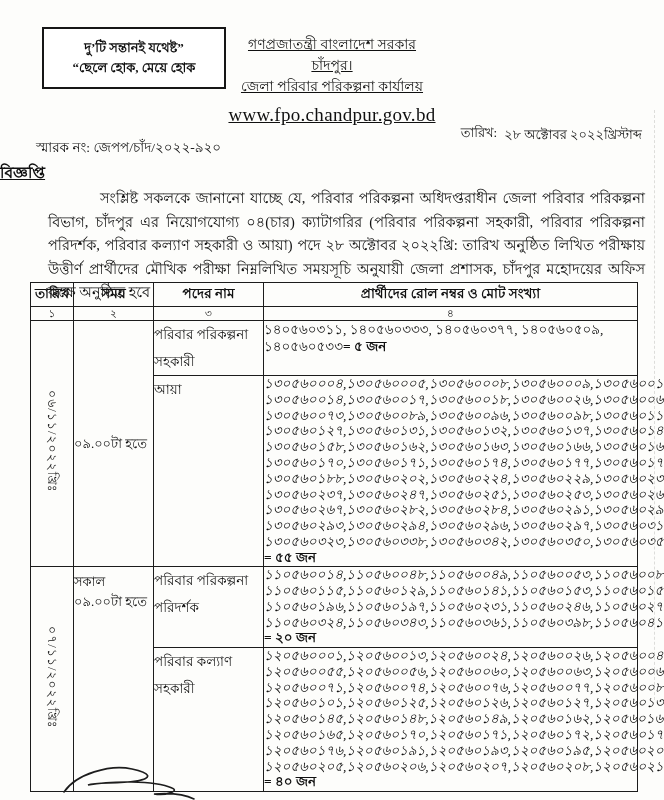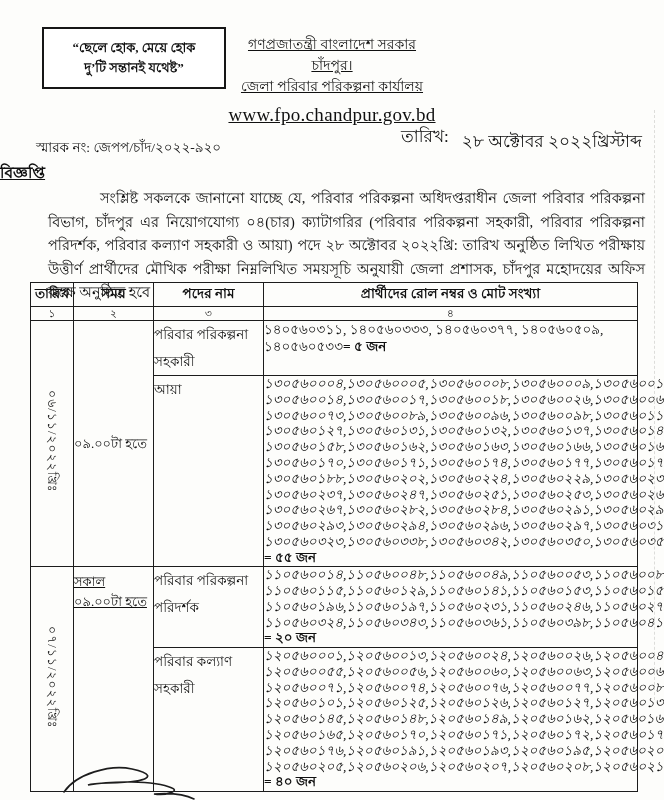--- a/index.html
+++ b/index.html
@@ -22,21 +22,21 @@
     position:absolute;left:120px;right:120px;top:34px;
     text-align:center;font-size:14px;line-height:21px;text-decoration:underline;
   }
   .org-header .website{
     display:inline-block;margin-top:7px;
     font-size:19px;text-decoration:underline;letter-spacing:.3px;
   }
   .memo-row{position:absolute;left:36px;top:137px;font-size:13.5px;}
   .date-block{
     position:absolute;right:22px;top:123px;
-    display:flex;align-items:flex-end;gap:13px;font-size:17px;
+    display:flex;align-items:center;gap:7px;font-size:13px;
   }
   .date-stack{text-align:center;line-height:19px;}
   .date-stack .top{padding:0 8px 1px 8px;border-bottom:1.5px solid #111;}
   .date-stack .bottom{padding-top:1px;}
   .notice-title{
     position:absolute;left:0;right:0;top:161px;text-align:left;
     font-weight:bold;font-size:15.5px;text-decoration:underline;
   }
   .body-para{
     position:absolute;left:36px;width:597px;top:187px;
@@ -51,21 +51,21 @@
   .main-table{border:1.5px solid #1c1c1c;}
   .c1{width:43px;} .c2{width:80px;} .c3{width:110px;} .c4{width:auto;}
   .head-row th{font-weight:bold;height:20px;text-align:center;font-size:13.5px;}
   .num-row td{font-size:10.5px;line-height:11px;height:13px;text-align:center;}
   .date-cell{vertical-align:middle;text-align:center;}
   .vdate{
     writing-mode:vertical-rl;display:inline-block;
     font-size:12.5px;letter-spacing:1px;white-space:nowrap;
   }
   .time-cell{vertical-align:middle;text-align:left;line-height:20px;font-size:13px;padding:0 3px;}
-  .time-cell.vtop{vertical-align:top;padding-top:5px;text-decoration:underline;}
+  .time-cell.vtop{vertical-align:top;padding-top:5px;}
   .pos-cell{
     vertical-align:top;text-align:left;
     font-size:13.5px;line-height:27px;padding:3px 13px 0 13px;
   }
   .rolls-cell{vertical-align:top;padding:2px 12px 3px 15px;}
   .roll-line{display:flex;justify-content:space-between;line-height:15.8px;white-space:nowrap;font-style:italic;}
   .roll-single{line-height:17px;}
   .total-line{font-weight:bold;line-height:16.5px;}
   .total-inline{font-weight:bold;}
   tbody tr.first-sub{height:52px;}
@@ -73,22 +73,22 @@
   .signature{position:absolute;left:58px;top:760px;}
   .scan-edge{
     position:absolute;right:9px;top:110px;height:590px;width:0;
     border-left:1px dashed #c4c4c0;opacity:.55;
   }
 </style>
 </head>
 <body>
 
 <div class="slogan-box">
+  <div>দু’টি সন্তানই যথেষ্ট”</div>
   <div>“ছেলে হোক, মেয়ে হোক</div>
-  <div>দু’টি সন্তানই যথেষ্ট”</div>
 </div>
 
 <div class="org-header">
   <div>গণপ্রজাতন্ত্রী বাংলাদেশ সরকার</div>
   <div>চাঁদপুর।</div>
   <div>জেলা পরিবার পরিকল্পনা কার্যালয়</div>
   <div class="website">www.fpo.chandpur.gov.bd</div>
 </div>
 
 <div class="memo-row">স্মারক নং: জেপপ/চাঁদ/২০২২-৯২০</div>

